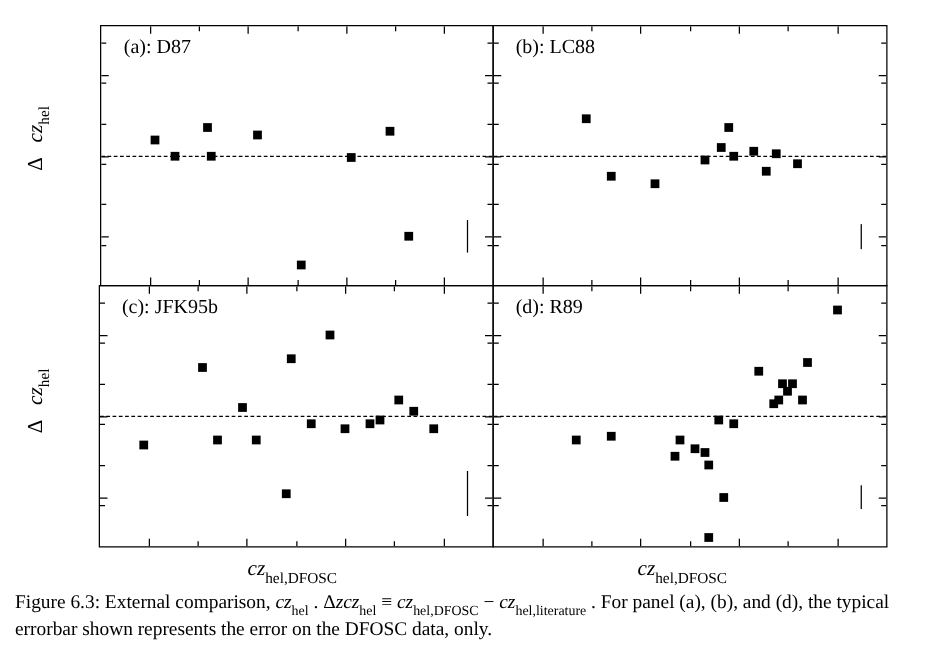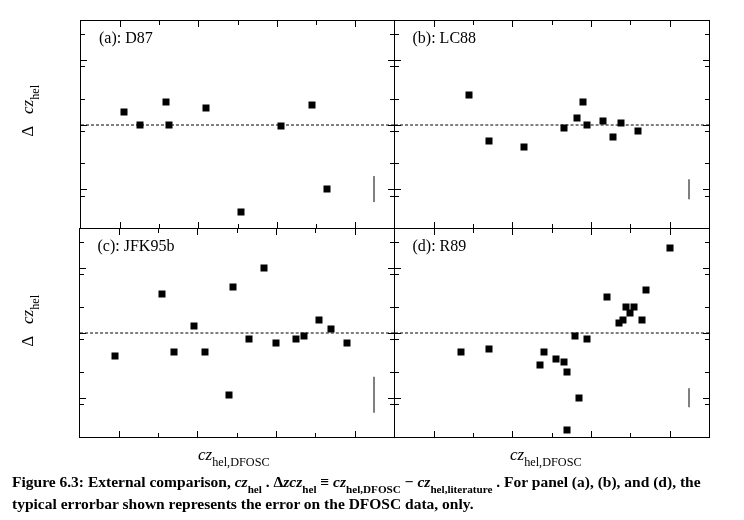--- a/index.html
+++ b/index.html
@@ -89,21 +89,20 @@
     white-space: nowrap;
   }
 
   .caption {
     position: absolute;
     left: 12px;
     right: 12px;
     bottom: 6px;
     font-size: 15.5px;
     line-height: 1.28;
-    font-weight: bold;
   }
   .sub {
     font-size: 0.72em;
     vertical-align: sub;
     position: relative;
     top: 0.15em;
   }
   .errbar {
     position: absolute;
     width: 1px;

